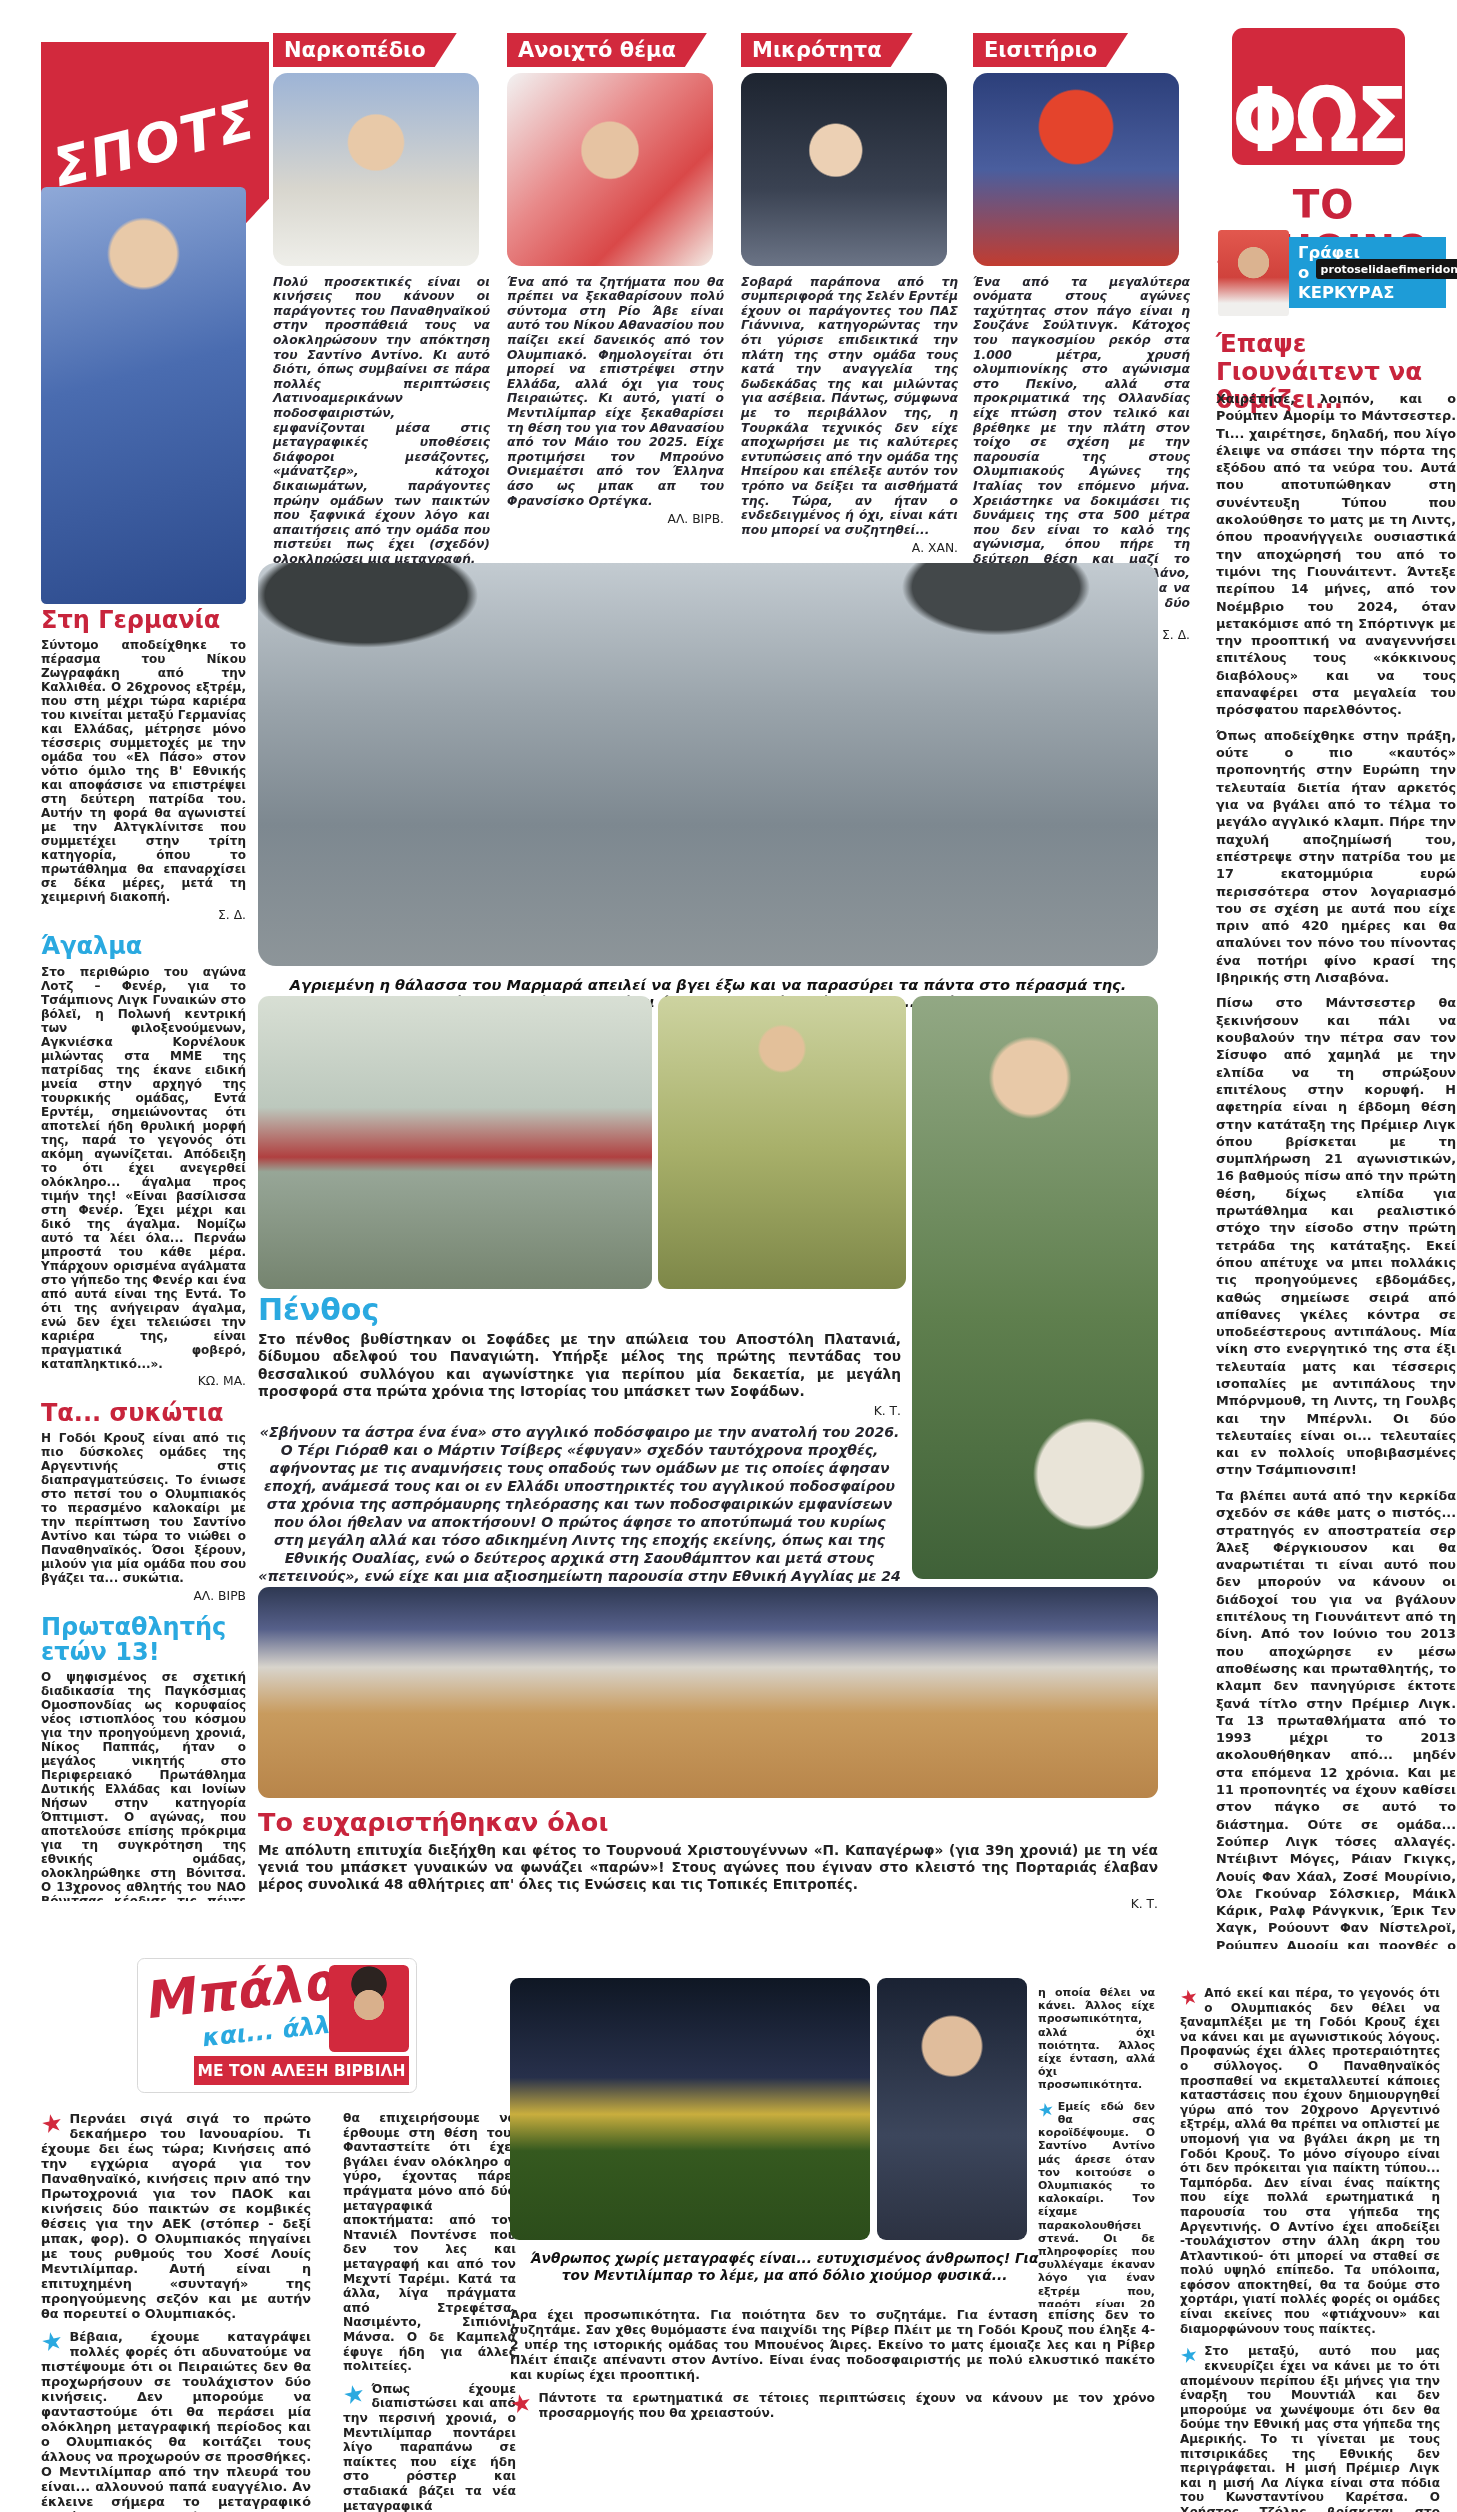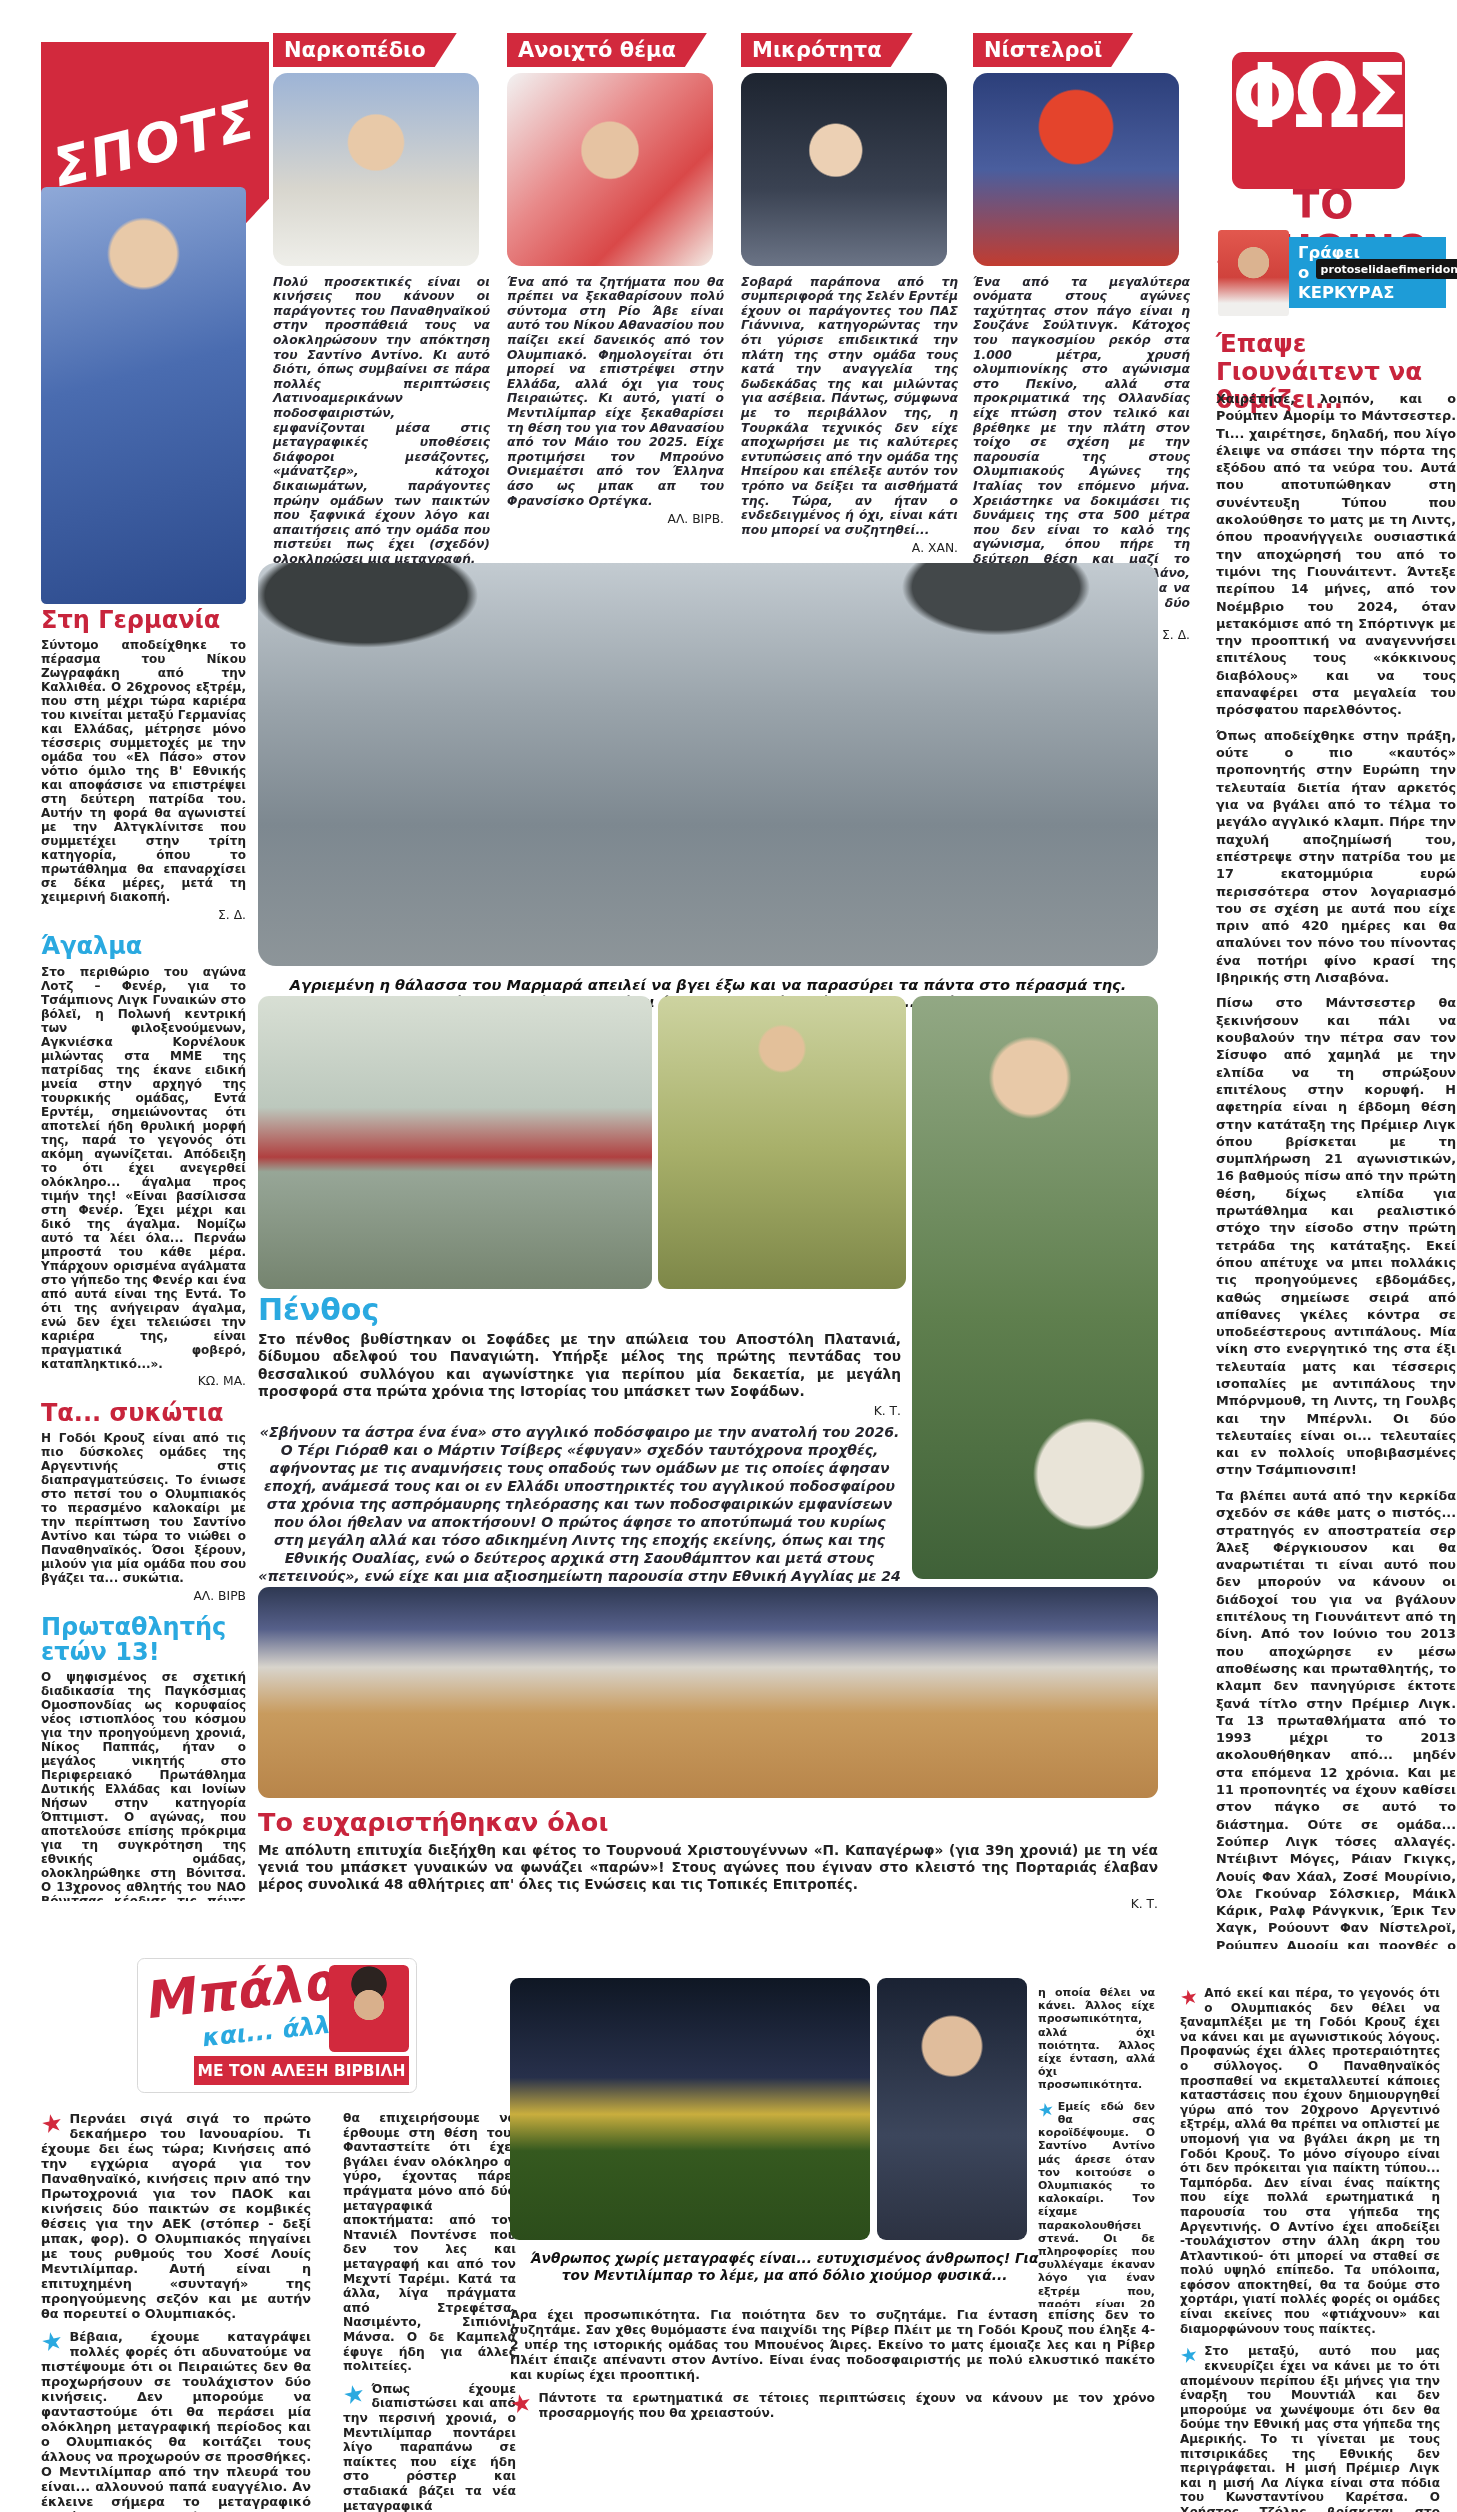--- a/index.html
+++ b/index.html
@@ -63,28 +63,28 @@
   </div>
 
   <div class="abs" style="left:741px;top:33px;width:217px;">
     <div class="flag">Μικρότητα</div>
     <div class="ph p-mikro" style="width:206px;height:193px;margin-top:5.5px;"></div>
     <div class="colbody" style="margin-top:9px;">Σοβαρά παράπονα από τη συμπεριφορά της Σελέν Ερντέμ έχουν οι παράγοντες του ΠΑΣ Γιάννινα, κατηγορώντας την ότι γύρισε επιδεικτικά την πλάτη της στην ομάδα τους κατά την αναγγελία της δωδεκάδας της και μιλώντας για ασέβεια. Πάντως, σύμφωνα με το περιβάλλον της, η Τουρκάλα τεχνικός δεν είχε αποχωρήσει με τις καλύτερες εντυπώσεις από την ομάδα της Ηπείρου και επέλεξε αυτόν τον τρόπο να δείξει τα αισθήματά της. Τώρα, αν ήταν ο ενδεδειγμένος ή όχι, είναι κάτι που μπορεί να συζητηθεί...</div>
     <div class="byline">Α. ΧΑΝ.</div>
   </div>
 
   <div class="abs" style="left:973px;top:33px;width:217px;">
-    <div class="flag">Νίστελροϊ</div>
+    <div class="flag">Εισιτήριο</div>
     <div class="ph p-eisi" style="width:206px;height:193px;margin-top:5.5px;"></div>
     <div class="colbody" style="margin-top:9px;">Ένα από τα μεγαλύτερα ονόματα στους αγώνες ταχύτητας στον πάγο είναι η Σουζάνε Σούλτινγκ. Κάτοχος του παγκοσμίου ρεκόρ στα 1.000 μέτρα, χρυσή ολυμπιονίκης στο αγώνισμα στο Πεκίνο, αλλά στα προκριματικά της Ολλανδίας είχε πτώση στον τελικό και βρέθηκε με την πλάτη στον τοίχο σε σχέση με την παρουσία της στους Ολυμπιακούς Αγώνες της Ιταλίας τον επόμενο μήνα. Χρειάστηκε να δοκιμάσει τις δυνάμεις της στα 500 μέτρα που δεν είναι το καλό της αγώνισμα, όπου πήρε τη δεύτερη θέση και μαζί το εισιτήριο για το Μιλάνο, έχοντας πλέον το δικαίωμα να αγωνιστεί και στις δύο αποστάσεις.</div>
     <div class="byline">Σ. Δ.</div>
   </div>
 
-  <div class="abs" style="left:1232px;top:52px;width:173px;height:137px;background:#d2293d;border-radius:11px;
-              display:flex;align-items:flex-start;justify-content:center;">
+  <div class="abs" style="left:1232px;top:28px;width:173px;height:137px;background:#d2293d;border-radius:11px;
+              display:flex;align-items:flex-end;justify-content:center;">
     <span style="color:#fff;font-weight:900;font-size:77px;letter-spacing:-3.6px;transform:scaleY(1.15);">ΦΩΣ</span>
   </div>
   <div class="abs h-red" style="left:1204px;top:182px;width:239px;font-size:39px;text-align:center;letter-spacing:0.9px;">ΤΟ ΑΛΗΘΙΝΟ</div>
 
   <div class="abs" style="left:1218px;top:230px;width:235px;height:87px;">
     <div class="ph p-kerk" style="position:absolute;left:0;top:0;width:71px;height:86px;border-radius:3.6px;"></div>
     <div style="position:absolute;left:71px;top:7.3px;width:157px;height:71px;background:#1e9cd7;color:#fff;
                 font-weight:800;font-size:16.4px;line-height:20px;padding:5.5px 0 0 9px;box-sizing:border-box;">
       <span>Γράφει</span><br>
       <span>ο ΣΠΥΡΟΣ ΚΕΡΚΥΡΑΣ</span>

